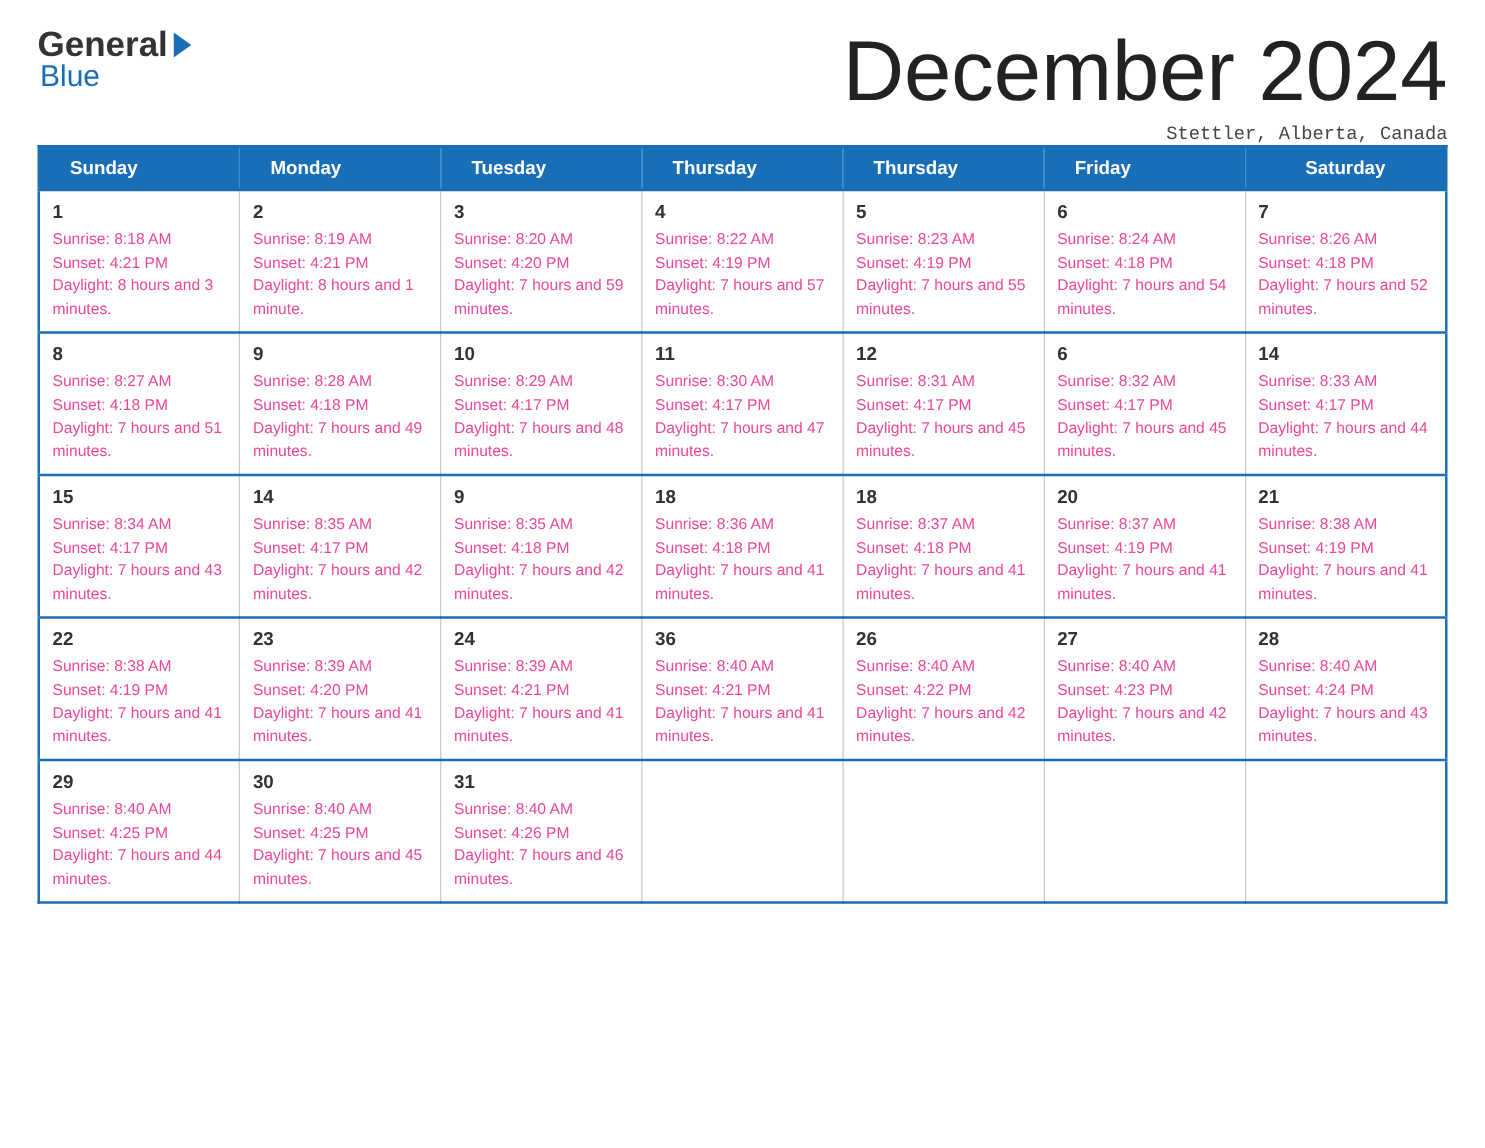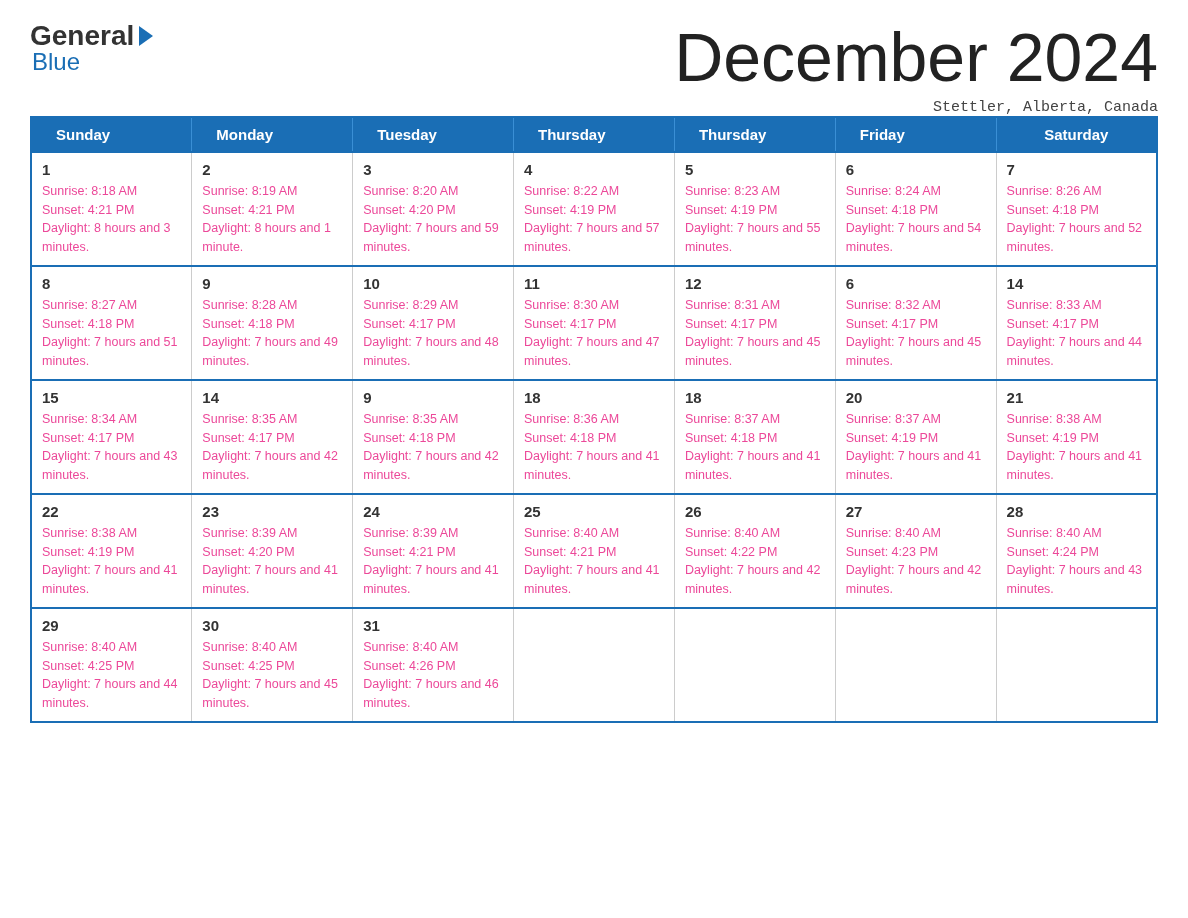--- a/index.html
+++ b/index.html
@@ -240,21 +240,21 @@
         </td>
         <td>
           <span class="day-num">23</span>
           <div class="day-info">Sunrise: 8:39 AM<br>Sunset: 4:20 PM<br>Daylight: 7 hours and 41 minutes.</div>
         </td>
         <td>
           <span class="day-num">24</span>
           <div class="day-info">Sunrise: 8:39 AM<br>Sunset: 4:21 PM<br>Daylight: 7 hours and 41 minutes.</div>
         </td>
         <td>
-          <span class="day-num">25</span>
+          <span class="day-num">36</span>
           <div class="day-info">Sunrise: 8:40 AM<br>Sunset: 4:21 PM<br>Daylight: 7 hours and 41 minutes.</div>
         </td>
         <td>
           <span class="day-num">26</span>
           <div class="day-info">Sunrise: 8:40 AM<br>Sunset: 4:22 PM<br>Daylight: 7 hours and 42 minutes.</div>
         </td>
         <td>
           <span class="day-num">27</span>
           <div class="day-info">Sunrise: 8:40 AM<br>Sunset: 4:23 PM<br>Daylight: 7 hours and 42 minutes.</div>
         </td>

